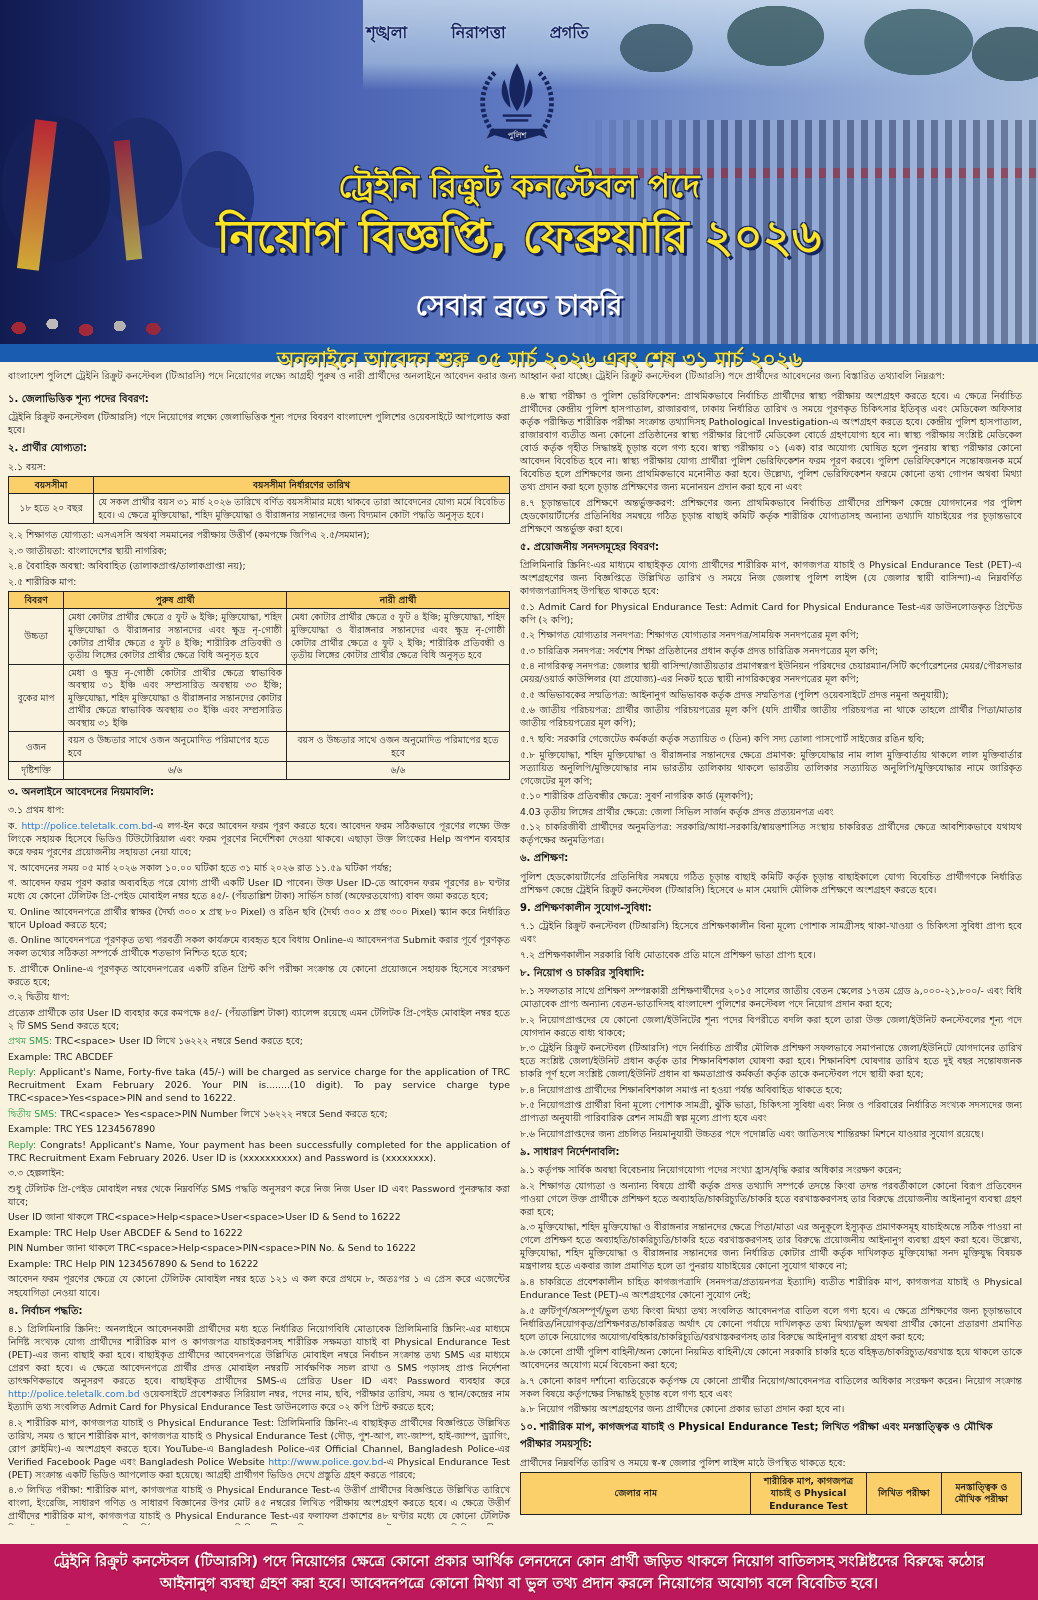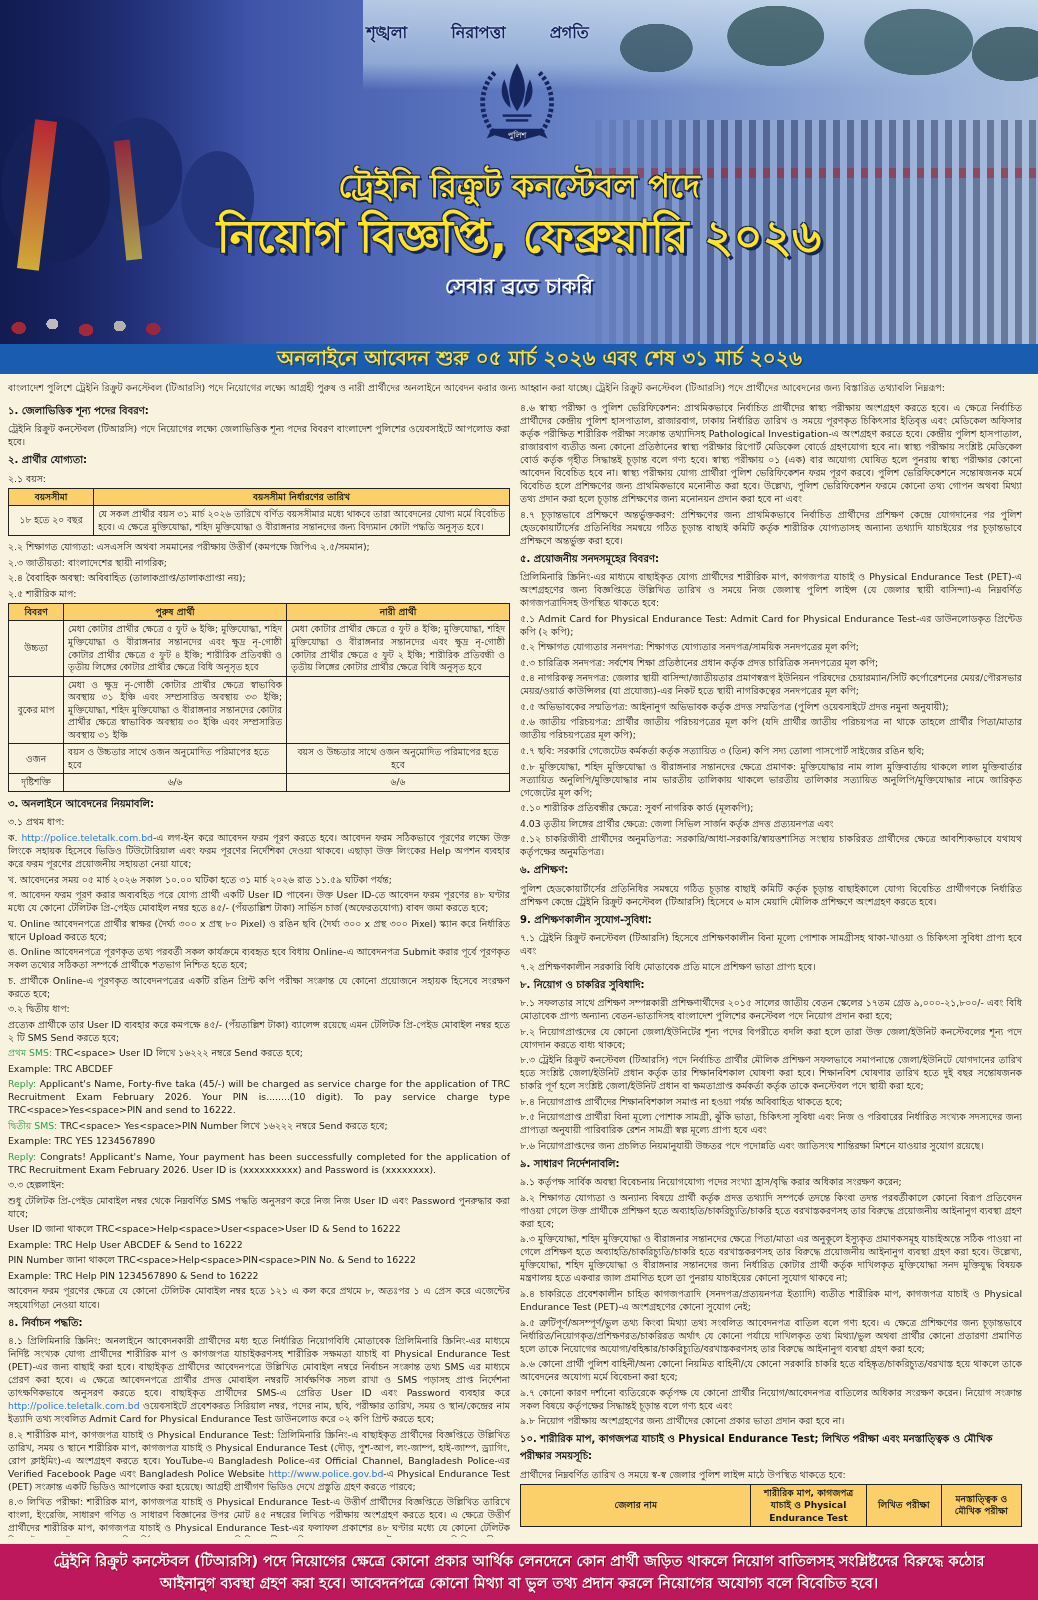--- a/index.html
+++ b/index.html
@@ -36,24 +36,24 @@
                radial-gradient(10px 9px at 64% 55%,#d9d2be 60%,transparent 61%),
                radial-gradient(12px 10px at 82% 62%,#b7242b 60%,transparent 61%);}
   .slogans{position:absolute;top:20px;left:24%;width:44%;display:flex;justify-content:center;gap:44px;
     color:#14215c;font-weight:bold;font-size:16px;text-shadow:0 0 3px rgba(230,238,250,.8);}
   .crest{position:absolute;top:52px;left:50%;transform:translateX(-52%);}
   .titles{position:absolute;left:0;right:0;top:168px;text-align:center;line-height:1.15;}
   .t1{font-size:32px;font-weight:bold;color:#ffe41f;
       text-shadow:2px 2px 0 #13245f,-1px -1px 0 #13245f,1px -1px 0 #13245f,-1px 1px 0 #13245f;}
   .t2{font-size:45px;font-weight:bold;color:#ffe41f;margin-top:6px;
       text-shadow:3px 3px 0 #13245f,-1px -1px 0 #13245f,1px -1px 0 #13245f,-1px 1px 0 #13245f;}
-  .t3{font-size:20px;font-weight:bold;color:#ffffff;margin-top:12px;
+  .t3{font-size:28px;font-weight:bold;color:#ffffff;margin-top:27px;
       text-shadow:2px 2px 0 #13245f;}
   
-  .banner{height:30px;background:#1a5cb0;display:flex;align-items:center;justify-content:center;
+  .banner{height:18px;background:#1a5cb0;display:flex;align-items:flex-start;justify-content:center;
     color:#ffdf30;font-weight:bold;font-size:20px;text-shadow:1px 1px 0 #0c3a78;padding-left:41px;}
   
   .doc{padding:5px 16px 0 8px;height:1158px;overflow:hidden;}
   .intro{font-size:9.4px;line-height:1.45;text-align:justify;margin:2px 0 4px 0;}
   .cols{display:flex;gap:10px;align-items:flex-start;}
   .col{flex:1;min-width:0;}
   .sec-h{font-weight:bold;font-size:10px;margin:4px 0 2px 0;color:#111;}
   .para{font-size:9.3px;line-height:1.40;text-align:justify;margin:2.5px 0;}
   .grn{color:#2f9e49;}
   .lnk{color:#2b7bd4;text-decoration:none;cursor:pointer;}

